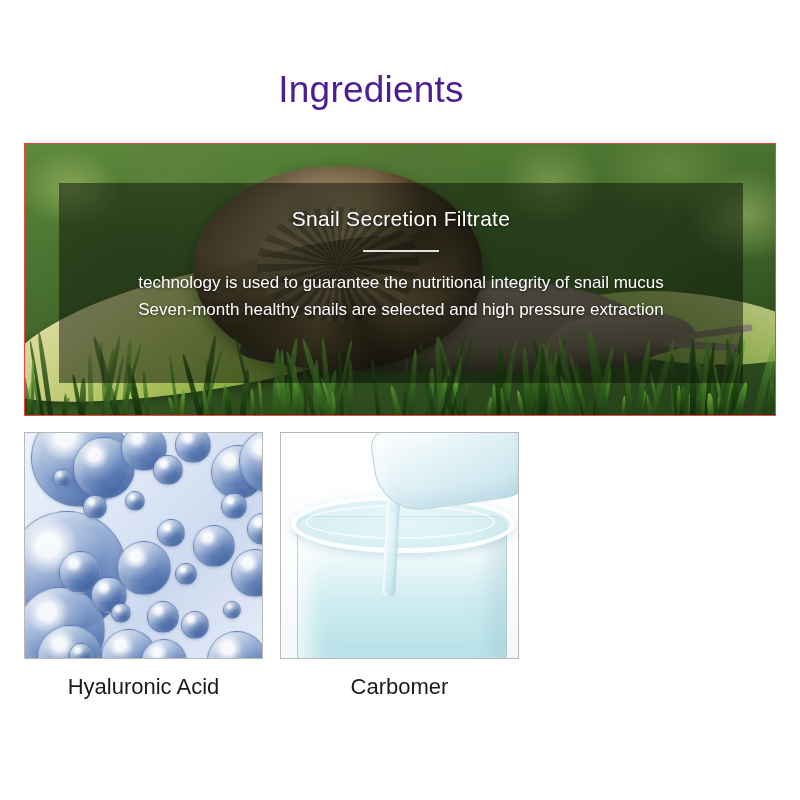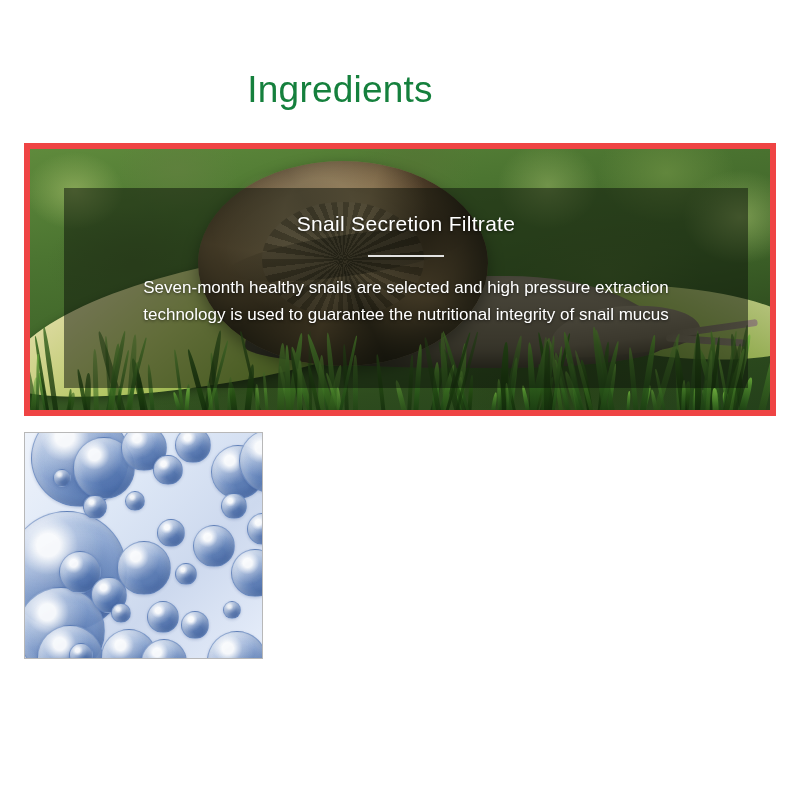--- a/index.html
+++ b/index.html
@@ -24,33 +24,34 @@
 
   
   .page-title {
     position: absolute;
     left: 0;
     top: 68px;
     width: 680px;
     text-align: center;
     font-size: 37px;
     line-height: 44px;
-    color: #15803d;
+    color: #4c1d95;
     font-weight: 400;
     letter-spacing: 0.2px;
+    padding-left: 31px;
   }
 
   
   .hero {
     position: absolute;
     left: 24px;
     top: 143px;
     width: 752px;
     height: 273px;
-    border: 6px solid #ef4444;
+    border: 1px solid #ef4444;
     box-sizing: border-box;
     overflow: hidden;
     background: #3d5a29;
   }
 
   
   .hero-bg {
     position: absolute;
     inset: 0;
     background:
@@ -544,22 +545,22 @@
         <div class="blade lite" style="left: 96.2396px; height: 82.451px; width: 6.37136px; transform: rotate(4.29167deg); opacity: 0.6;"></div>
         <div class="blade lite" style="left: 560.541px; height: 68.1341px; width: 4.05601px; transform: rotate(-14.9646deg); opacity: 0.59;"></div>
         <div class="blade" style="left: 498.327px; height: 79.8052px; width: 6.64821px; transform: rotate(12.7666deg); opacity: 0.88;"></div>
         <div class="blade dark" style="left: 514.287px; height: 75.1152px; width: 5.90701px; transform: rotate(0.332305deg); opacity: 0.84;"></div>
       </div>
 
     <div class="hero-overlay">
       <div class="hero-title">Snail Secretion Filtrate</div>
       <div class="hero-divider"></div>
       <div class="hero-desc" id="hero-desc">
+          <div>technology is used to guarantee the nutritional integrity of snail mucus</div>
           <div>Seven-month healthy snails are selected and high pressure extraction</div>
-          <div>technology is used to guarantee the nutritional integrity of snail mucus</div>
         </div>
     </div>
   </div>
 
   <div class="cards">
 
 
     <div class="card">
       <div class="card-thumb">
         <div class="bub-bg"></div>
@@ -589,17 +590,29 @@
             <div class="bub" style="left: 58px; top: 62px; width: 22px; height: 22px;"></div>
             <div class="bub" style="left: 100px; top: 58px; width: 18px; height: 18px;"></div>
             <div class="bub" style="left: 150px; top: 130px; width: 20px; height: 20px;"></div>
             <div class="bub" style="left: 28px; top: 36px; width: 16px; height: 16px;"></div>
             <div class="bub" style="left: 198px; top: 168px; width: 16px; height: 16px;"></div>
             <div class="bub" style="left: 86px; top: 170px; width: 18px; height: 18px;"></div>
             <div class="bub" style="left: 44px; top: 210px; width: 22px; height: 22px;"></div>
             <div class="bub" style="left: 222px; top: 80px; width: 30px; height: 30px;"></div>
           </div>
       </div>
+      <div class="card-label">Hyaluronic Acid</div>
     </div>
 
+    <div class="card">
+      <div class="card-thumb">
+        <div class="carb-bg"></div>
+        <div class="carb-jar"></div>
+        <div class="carb-rim"></div>
+        <div class="carb-rim2"></div>
+        <div class="carb-stream"></div>
+        <div class="carb-bottle"></div>
+      </div>
+      <div class="card-label">Carbomer</div>
+    </div>
 
   </div>
 </div>
 
 </body></html>

